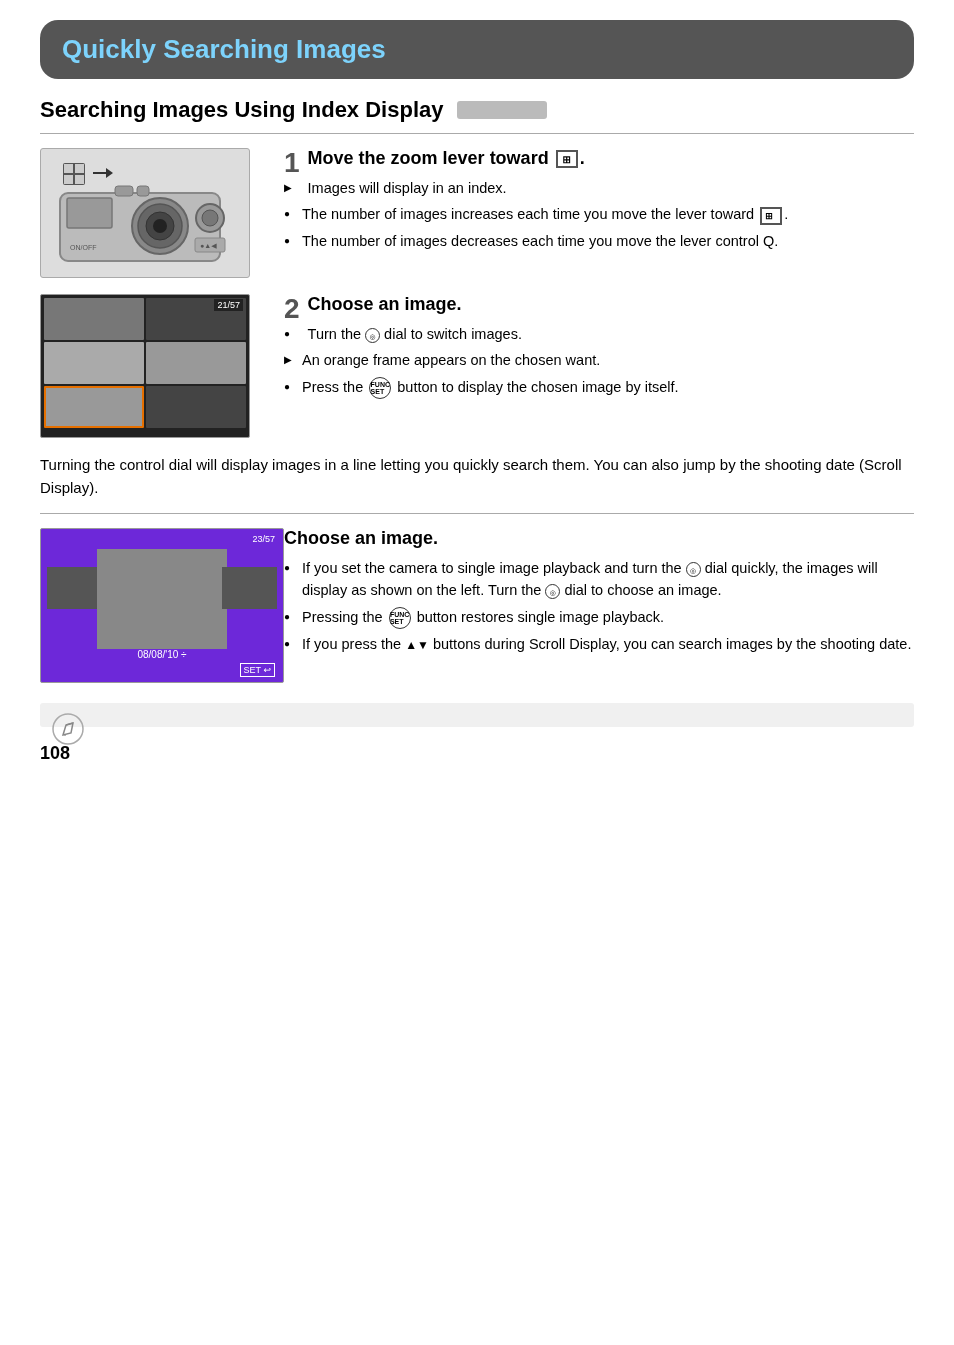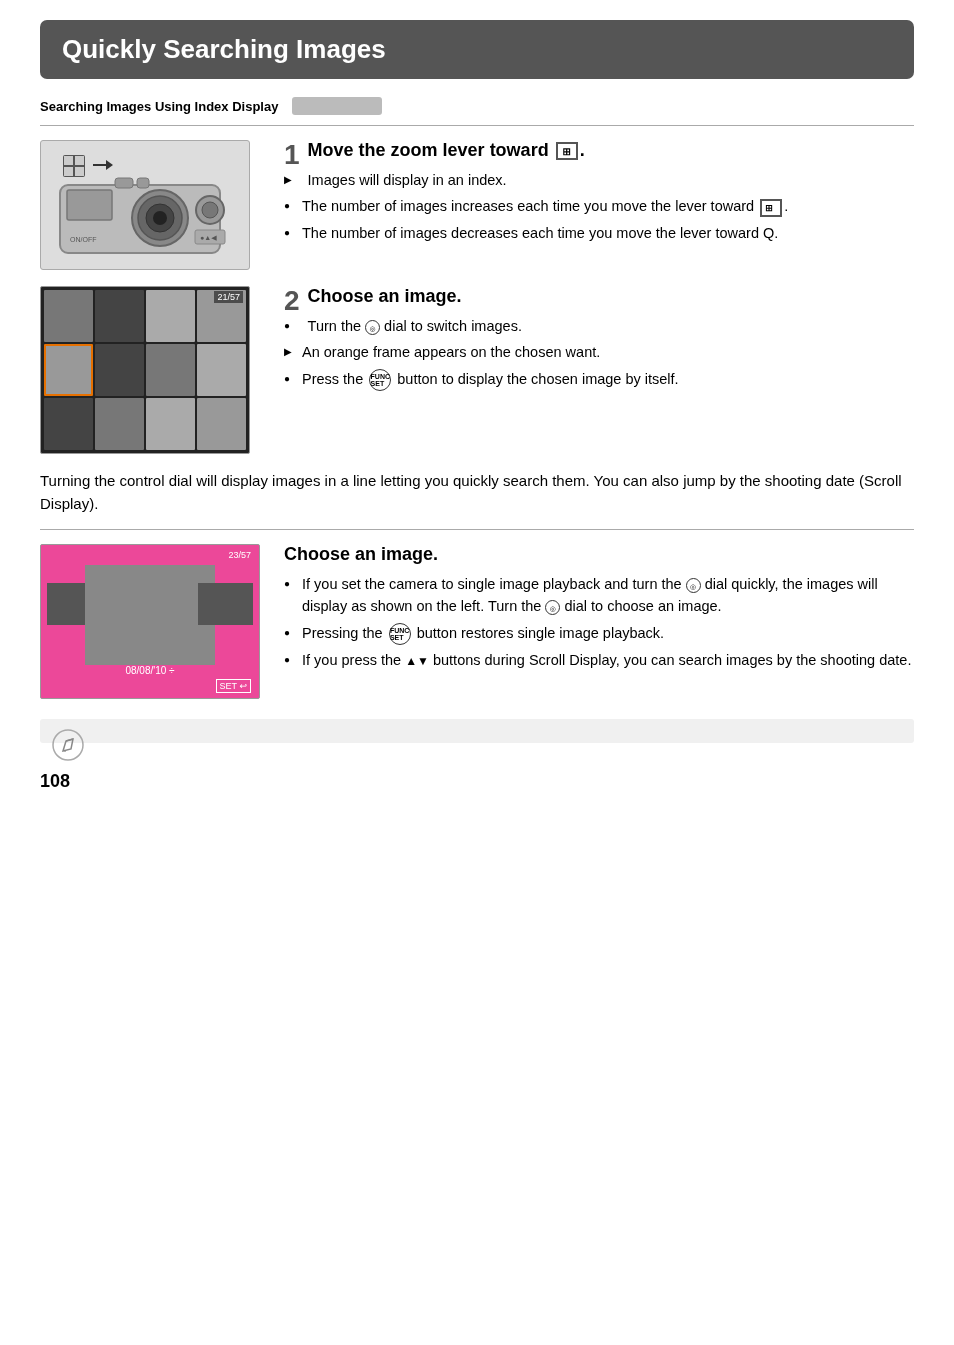--- a/index.html
+++ b/index.html
@@ -15,36 +15,36 @@
     .page {
       width: 954px;
       min-height: 1345px;
       padding: 20px 40px 30px 40px;
       background: #fff;
     }
 
     
     .title-bar {
       background: #555;
-      color: #ffffff;
+      color: #7dd3fc;
       font-size: 26px;
       font-weight: bold;
       padding: 14px 22px;
       margin-bottom: 18px;
-      border-radius: 7px;
+      border-radius: 18px;
     }
 
     
     .section-header {
       display: flex;
       align-items: center;
       margin-bottom: 10px;
     }
     .section-title {
-      font-size: 13px;
+      font-size: 22px;
       font-weight: bold;
       color: #000;
     }
     .section-bar {
       display: inline-block;
       width: 90px;
       height: 18px;
       background: #bbb;
       border-radius: 3px;
       margin-left: 14px;
@@ -114,26 +114,26 @@
       position: absolute;
       left: 0;
       font-size: 10px;
       top: 3px;
       color: #000;
     }
 
     
     .index-grid {
       width: 210px;
-      height: 168px;
+      height: 144px;
       background: #222;
       border: 1.5px solid #999;
       border-radius: 2px;
       display: grid;
-      grid-template-columns: repeat(4, 1fr);
+      grid-template-columns: repeat(2, 1fr);
       grid-template-rows: repeat(3, 1fr);
       gap: 2px;
       padding: 3px;
       position: relative;
     }
 
     .index-cell {
       background: #555;
       border-radius: 1px;
       display: flex;
@@ -152,23 +152,23 @@
       top: 4px;
       right: 6px;
       font-size: 9px;
       color: #fff;
       background: rgba(0,0,0,0.5);
       padding: 1px 3px;
     }
 
     
     .scroll-display {
-      width: 220px;
+      width: 244px;
       height: 155px;
-      background: #ec4899;
+      background: #6d28d9;
       border: 1.5px solid #999;
       border-radius: 2px;
       position: relative;
       display: flex;
       align-items: center;
       justify-content: center;
       overflow: hidden;
     }
 
     .scroll-main-img {
@@ -268,21 +268,21 @@
       border: 1.5px solid #555;
       font-size: 9px;
       font-weight: bold;
       vertical-align: middle;
       margin: 0 2px;
     }
 
     .page-number {
       font-size: 18px;
       font-weight: bold;
-      margin-top: 28px;
+      margin-top: 16px;
       color: #000;
     }
 
     
     .cam-illus {
       width: 210px;
       height: 130px;
       background: #ddd;
       border: 1px solid #aaa;
       display: flex;
@@ -365,21 +365,21 @@
 
     <div class="step-content">
       <div style="font-size:28px;font-weight:bold;color:#555;float:left;margin-right:8px;line-height:1.1;">1</div>
       <div class="step-heading">
         Move the zoom lever toward
         <span class="zoom-icon" style="border:2px solid #555;padding:1px 3px;font-size:10px;font-weight:bold;">⊞</span>.
       </div>
       <ul class="bullet-list">
         <li class="arrow">Images will display in an index.</li>
         <li class="dot">The number of images increases each time you move the lever toward <span class="zoom-icon" style="border:2px solid #555;padding:1px 3px;font-size:9px;font-weight:bold;display:inline-block;vertical-align:middle;">⊞</span>.</li>
-        <li class="dot">The number of images decreases each time you move the lever toward Q.</li>
+        <li class="dot">The number of images decreases each time you move the lever control Q.</li>
       </ul>
     </div>
   </div>
 
   <div class="step-row">
 
     <div class="step-image">
       <div class="index-grid">
         <div class="index-counter">21/57</div>
         <div class="index-cell cell-person"></div>

